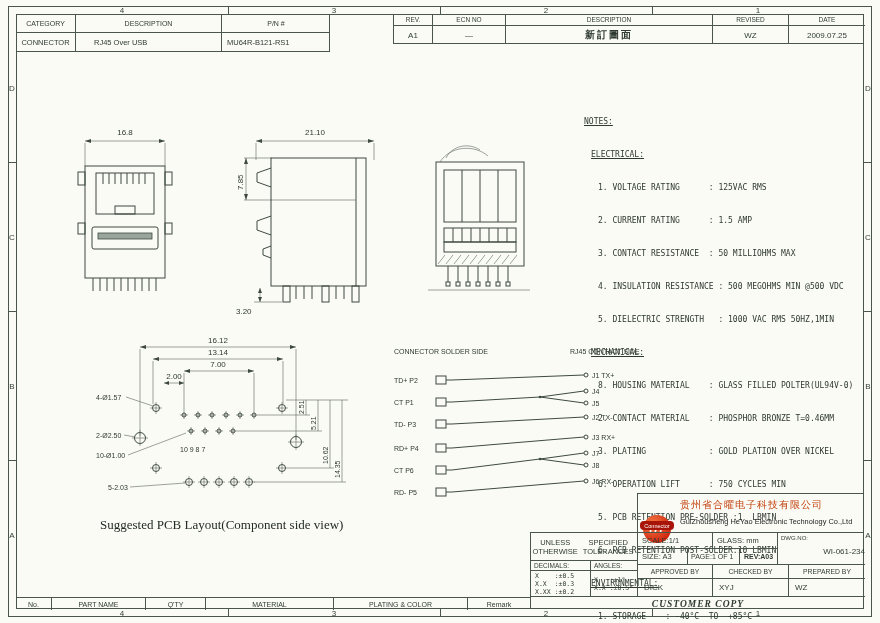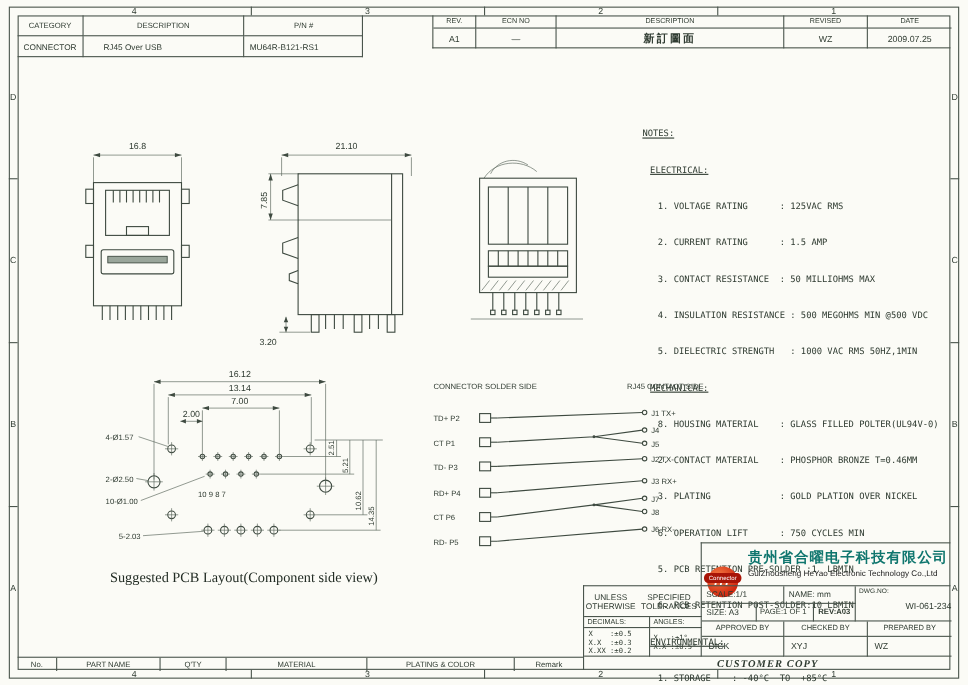--- a/index.html
+++ b/index.html
@@ -24,21 +24,21 @@
   .view .fillgray{fill:#9aa69b;stroke:#3e4a40;stroke-width:0.8}
   .view text{fill:#2e3a30;font-size:8px;font-family:"Liberation Sans",sans-serif}
   .view text.sm{font-size:7px}
   .caption{position:absolute;left:100px;top:517px;font-family:"Liberation Serif",serif;font-size:13px;color:#222c24}
   .company{position:absolute;left:637px;top:493px;width:227px;height:39px;border-left:1px solid #4a554c;border-top:1px solid #4a554c}
   .logo-circle{position:absolute;left:5px;top:21px;width:28px;height:28px;border-radius:50%;
     background:radial-gradient(circle at 35% 32%,#f37a43,#d02810 72%);display:flex;align-items:center;justify-content:center;
     color:#fff;font-weight:bold;font-style:italic;font-size:11px}
   .logo-banner{position:absolute;left:2px;top:27px;width:34px;height:9px;background:#a81407;border-radius:4px;
     color:#fff;font-size:5.5px;display:flex;align-items:center;justify-content:center}
-  .name-cn{position:absolute;left:42px;top:4px;font-size:13px;font-weight:bold;letter-spacing:1px;color:#0f766e}
+  .name-cn{position:absolute;left:42px;top:4px;font-size:10px;font-weight:normal;letter-spacing:1px;color:#c2410c}
   .name-en{position:absolute;left:42px;top:23px;font-size:7.4px;color:#222}
   .titleblock{position:absolute;left:530px;top:532px;width:334px;height:77px;border-left:1px solid #4a554c;border-top:1px solid #4a554c}
   .mono-sm{font-family:"DejaVu Sans Mono",monospace;font-size:6.5px;line-height:8px;white-space:pre}
   .customer{font-family:"Liberation Serif",serif;font-weight:bold;font-style:italic;font-size:9.5px;letter-spacing:1px}
   .bom{position:absolute;left:16px;top:597px;width:514px;height:12px;border-top:1px solid #4a554c}
 </style>
 </head>
 <body>
 
 <div class="sheet">
@@ -367,21 +367,21 @@
     <div class="cell br bb mono-sm" style="left:0;top:38px;width:60px;height:26px;flex-direction:column;align-items:flex-start;justify-content:center;padding-left:4px">
       <div>X    :±0.5</div>
       <div>X.X  :±0.3</div>
       <div>X.XX :±0.2</div>
     </div>
     <div class="cell br bb mono-sm" style="left:60px;top:38px;width:47px;height:26px;flex-direction:column;align-items:flex-start;justify-content:center;padding-left:3px">
       <div>X   :±1°</div>
       <div>X.X :±0.5°</div>
     </div>
     <div class="cell br bb" style="left:107px;top:0;width:75px;height:16px;padding-left:4px">SCALE:1/1</div>
-    <div class="cell br bb" style="left:182px;top:0;width:65px;height:16px;padding-left:4px">NAME: mm</div>
+    <div class="cell br bb" style="left:182px;top:0;width:65px;height:16px;padding-left:4px">GLASS: mm</div>
     <div class="cell bb" style="left:247px;top:0;width:87px;height:32px">
       <span style="position:absolute;left:3px;top:2px;font-size:6px">DWG.NO:</span>
       <span style="position:absolute;left:0;top:14px;width:87px;text-align:right;font-size:8px">WI-061-234</span>
     </div>
     <div class="cell br bb" style="left:107px;top:16px;width:50px;height:16px;padding-left:4px">SIZE: A3</div>
     <div class="cell br bb" style="left:157px;top:16px;width:52px;height:16px;padding-left:3px;font-size:7px">PAGE:1 OF 1</div>
     <div class="cell c br bb" style="left:209px;top:16px;width:38px;height:16px;font-weight:bold;font-size:7px">REV:A03</div>
     <div class="cell c br bb" style="left:107px;top:32px;width:75px;height:14px;font-size:6.8px">APPROVED BY</div>
     <div class="cell c br bb" style="left:182px;top:32px;width:76px;height:14px;font-size:6.8px">CHECKED BY</div>
     <div class="cell c bb" style="left:258px;top:32px;width:76px;height:14px;font-size:6.8px">PREPARED BY</div>

